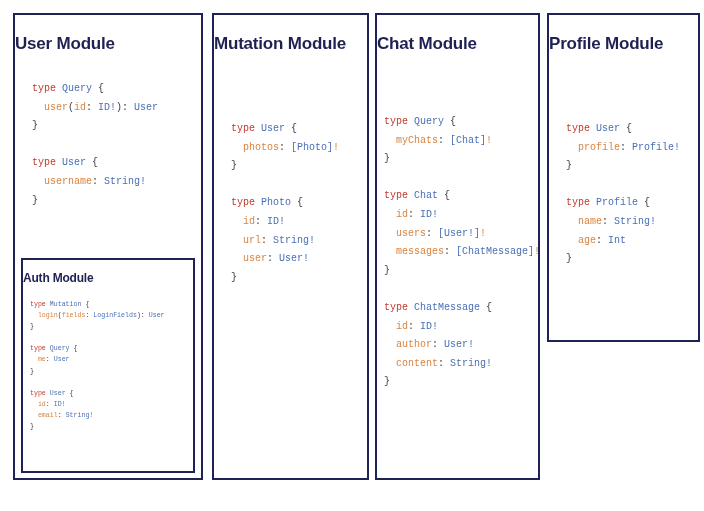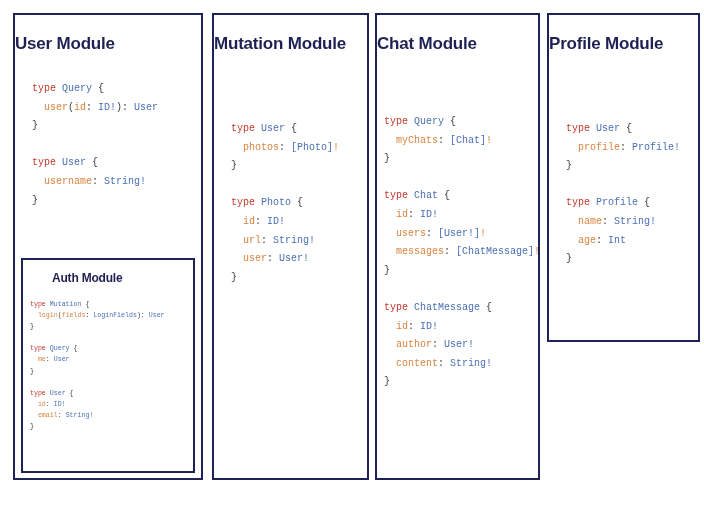--- a/index.html
+++ b/index.html
@@ -55,21 +55,21 @@
     left:6px; top:243px; width:174px; height:215px;
     background:#ffffff;
     border:2px solid #1f2255;
     box-sizing:border-box;
   }
 
   .t-user    {margin-top:19px;}
   .t-gallery {margin-top:19px;}
   .t-chat    {margin-top:19px;}
   .t-profile {margin-top:19px;}
-  .t-auth    {margin-top:11px;margin-left:29px;}
+  .t-auth    {margin-top:11px;}
 
   .c-user    {margin:26px 0 0 17px;}
   .c-gallery {margin:66px 0 0 17px;}
   .c-chat    {margin:59px 0 0 7px;}
   .c-profile {margin:66px 0 0 17px;}
   .c-auth    {margin:14px 0 0 7px;}
 
   .spacer{display:block;height:18.6px;}
   .spacer-sm{display:block;height:11.1px;}
 </style>

